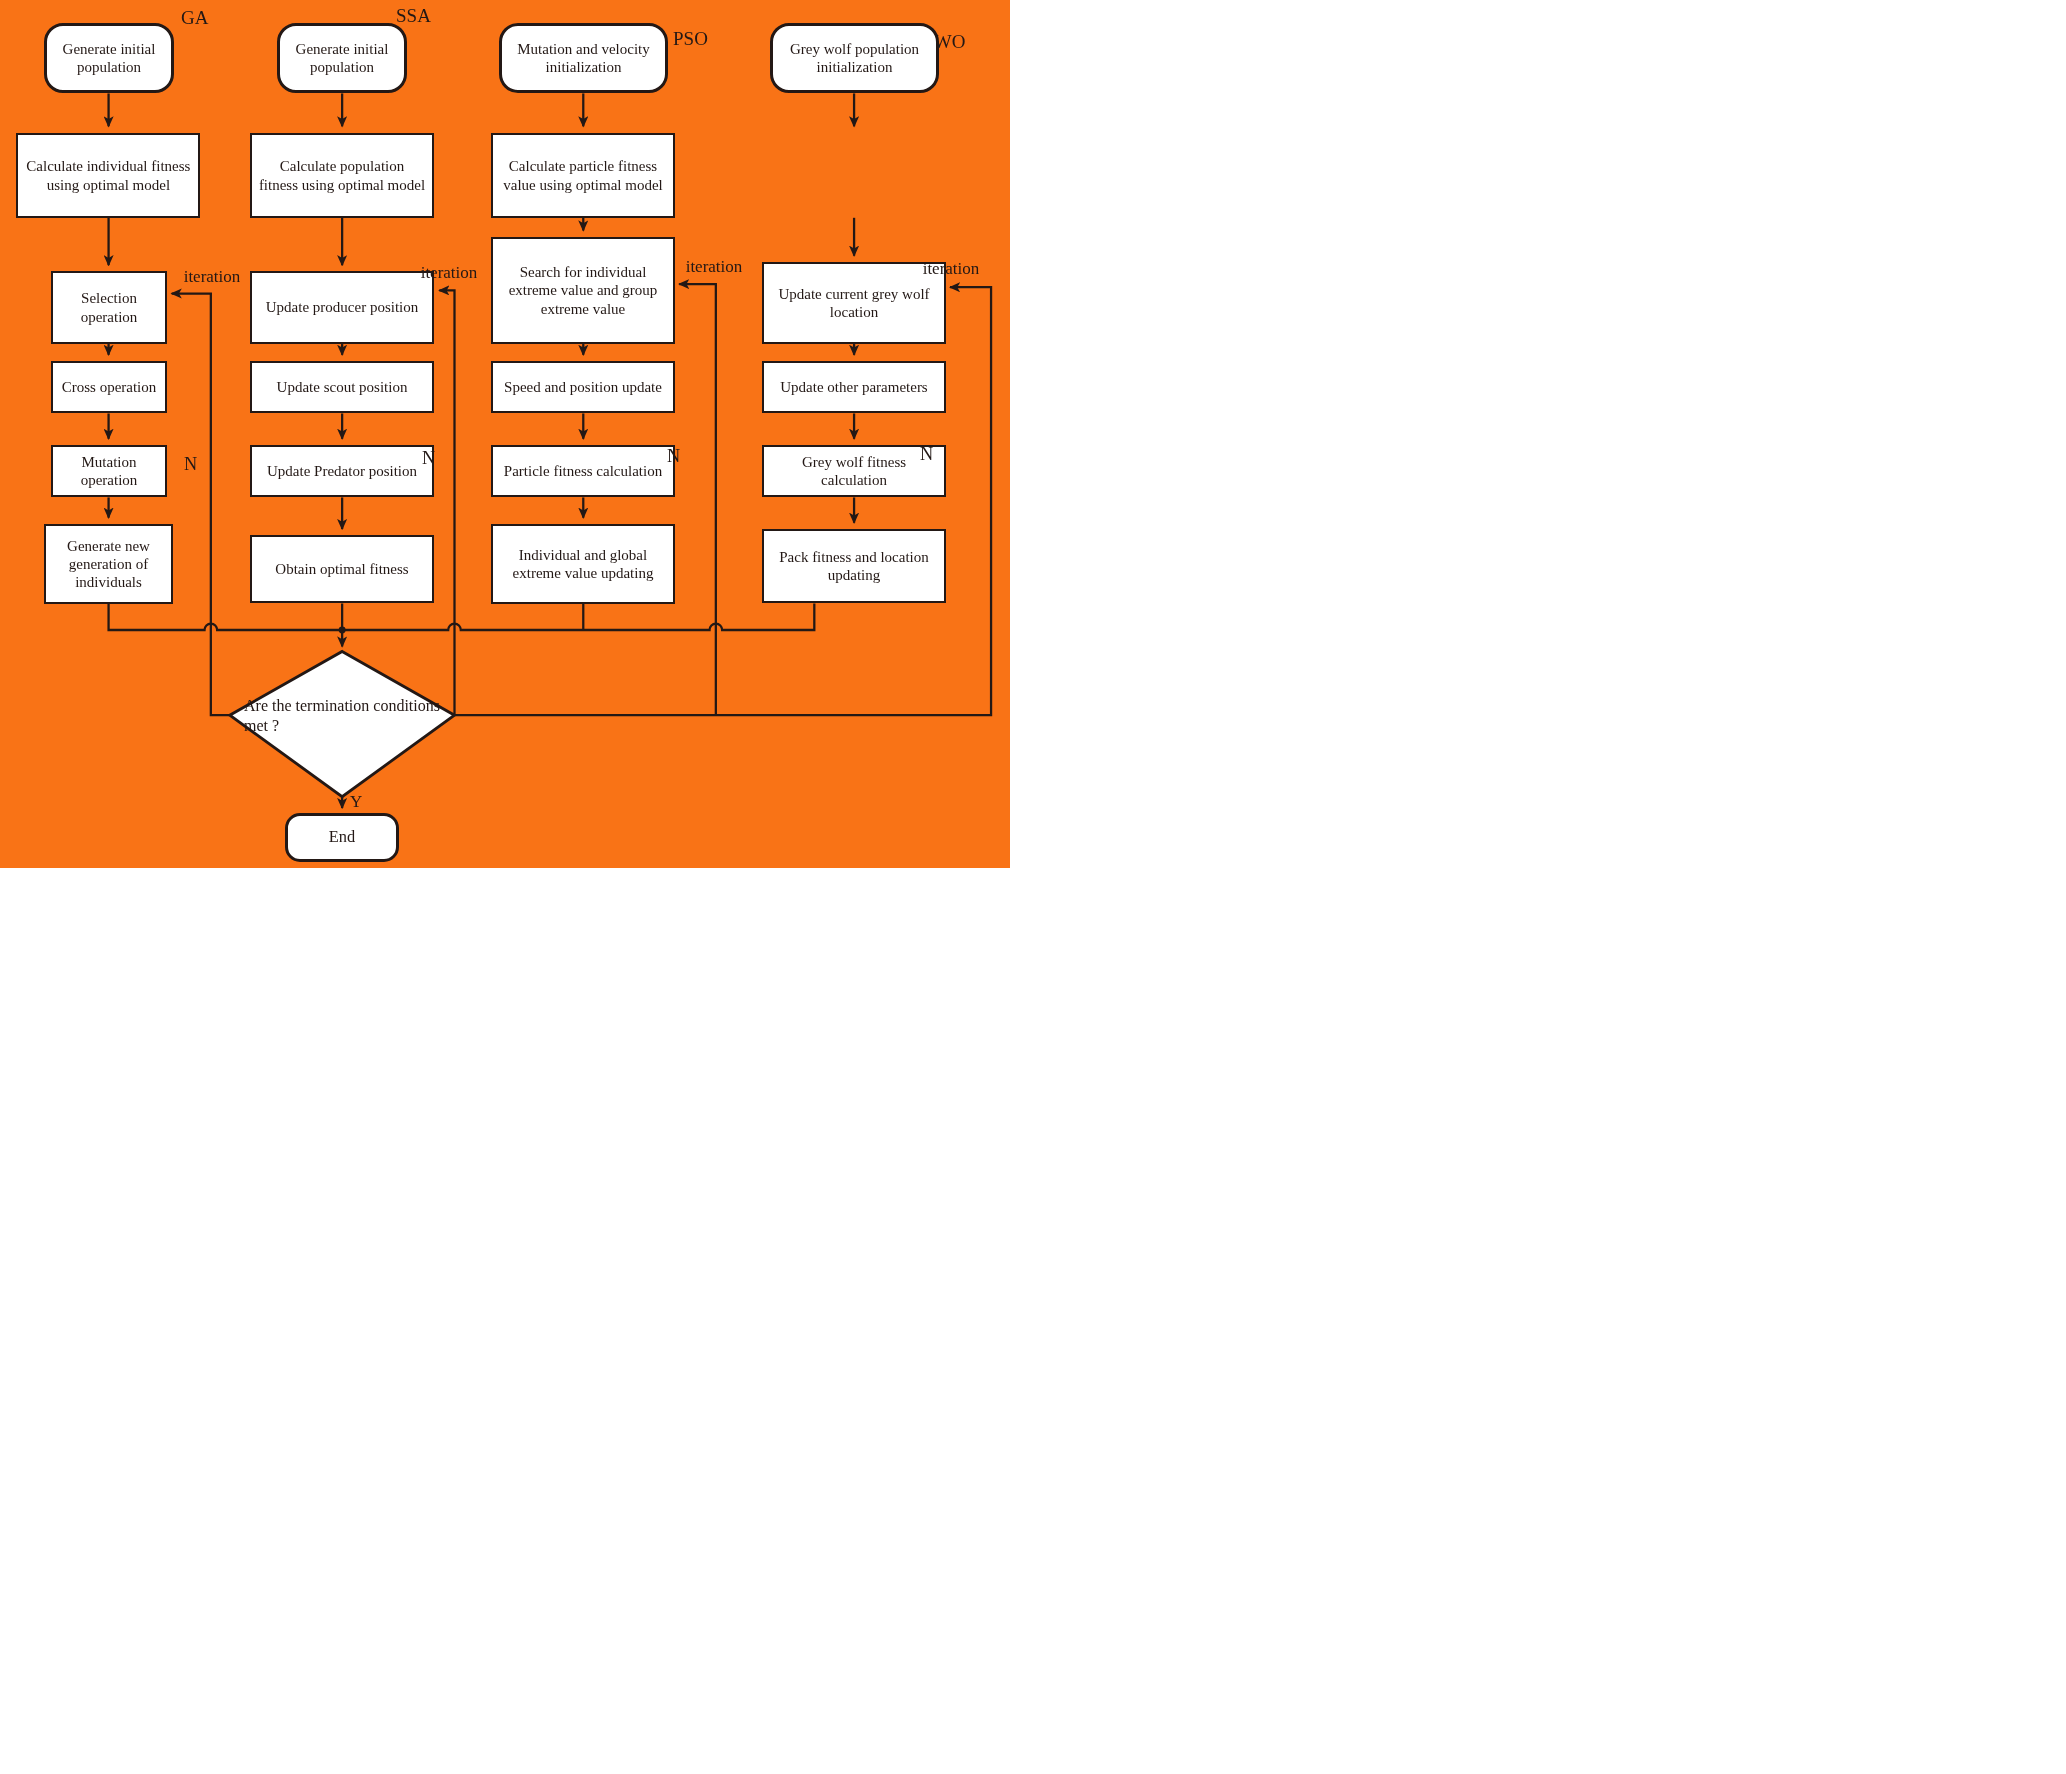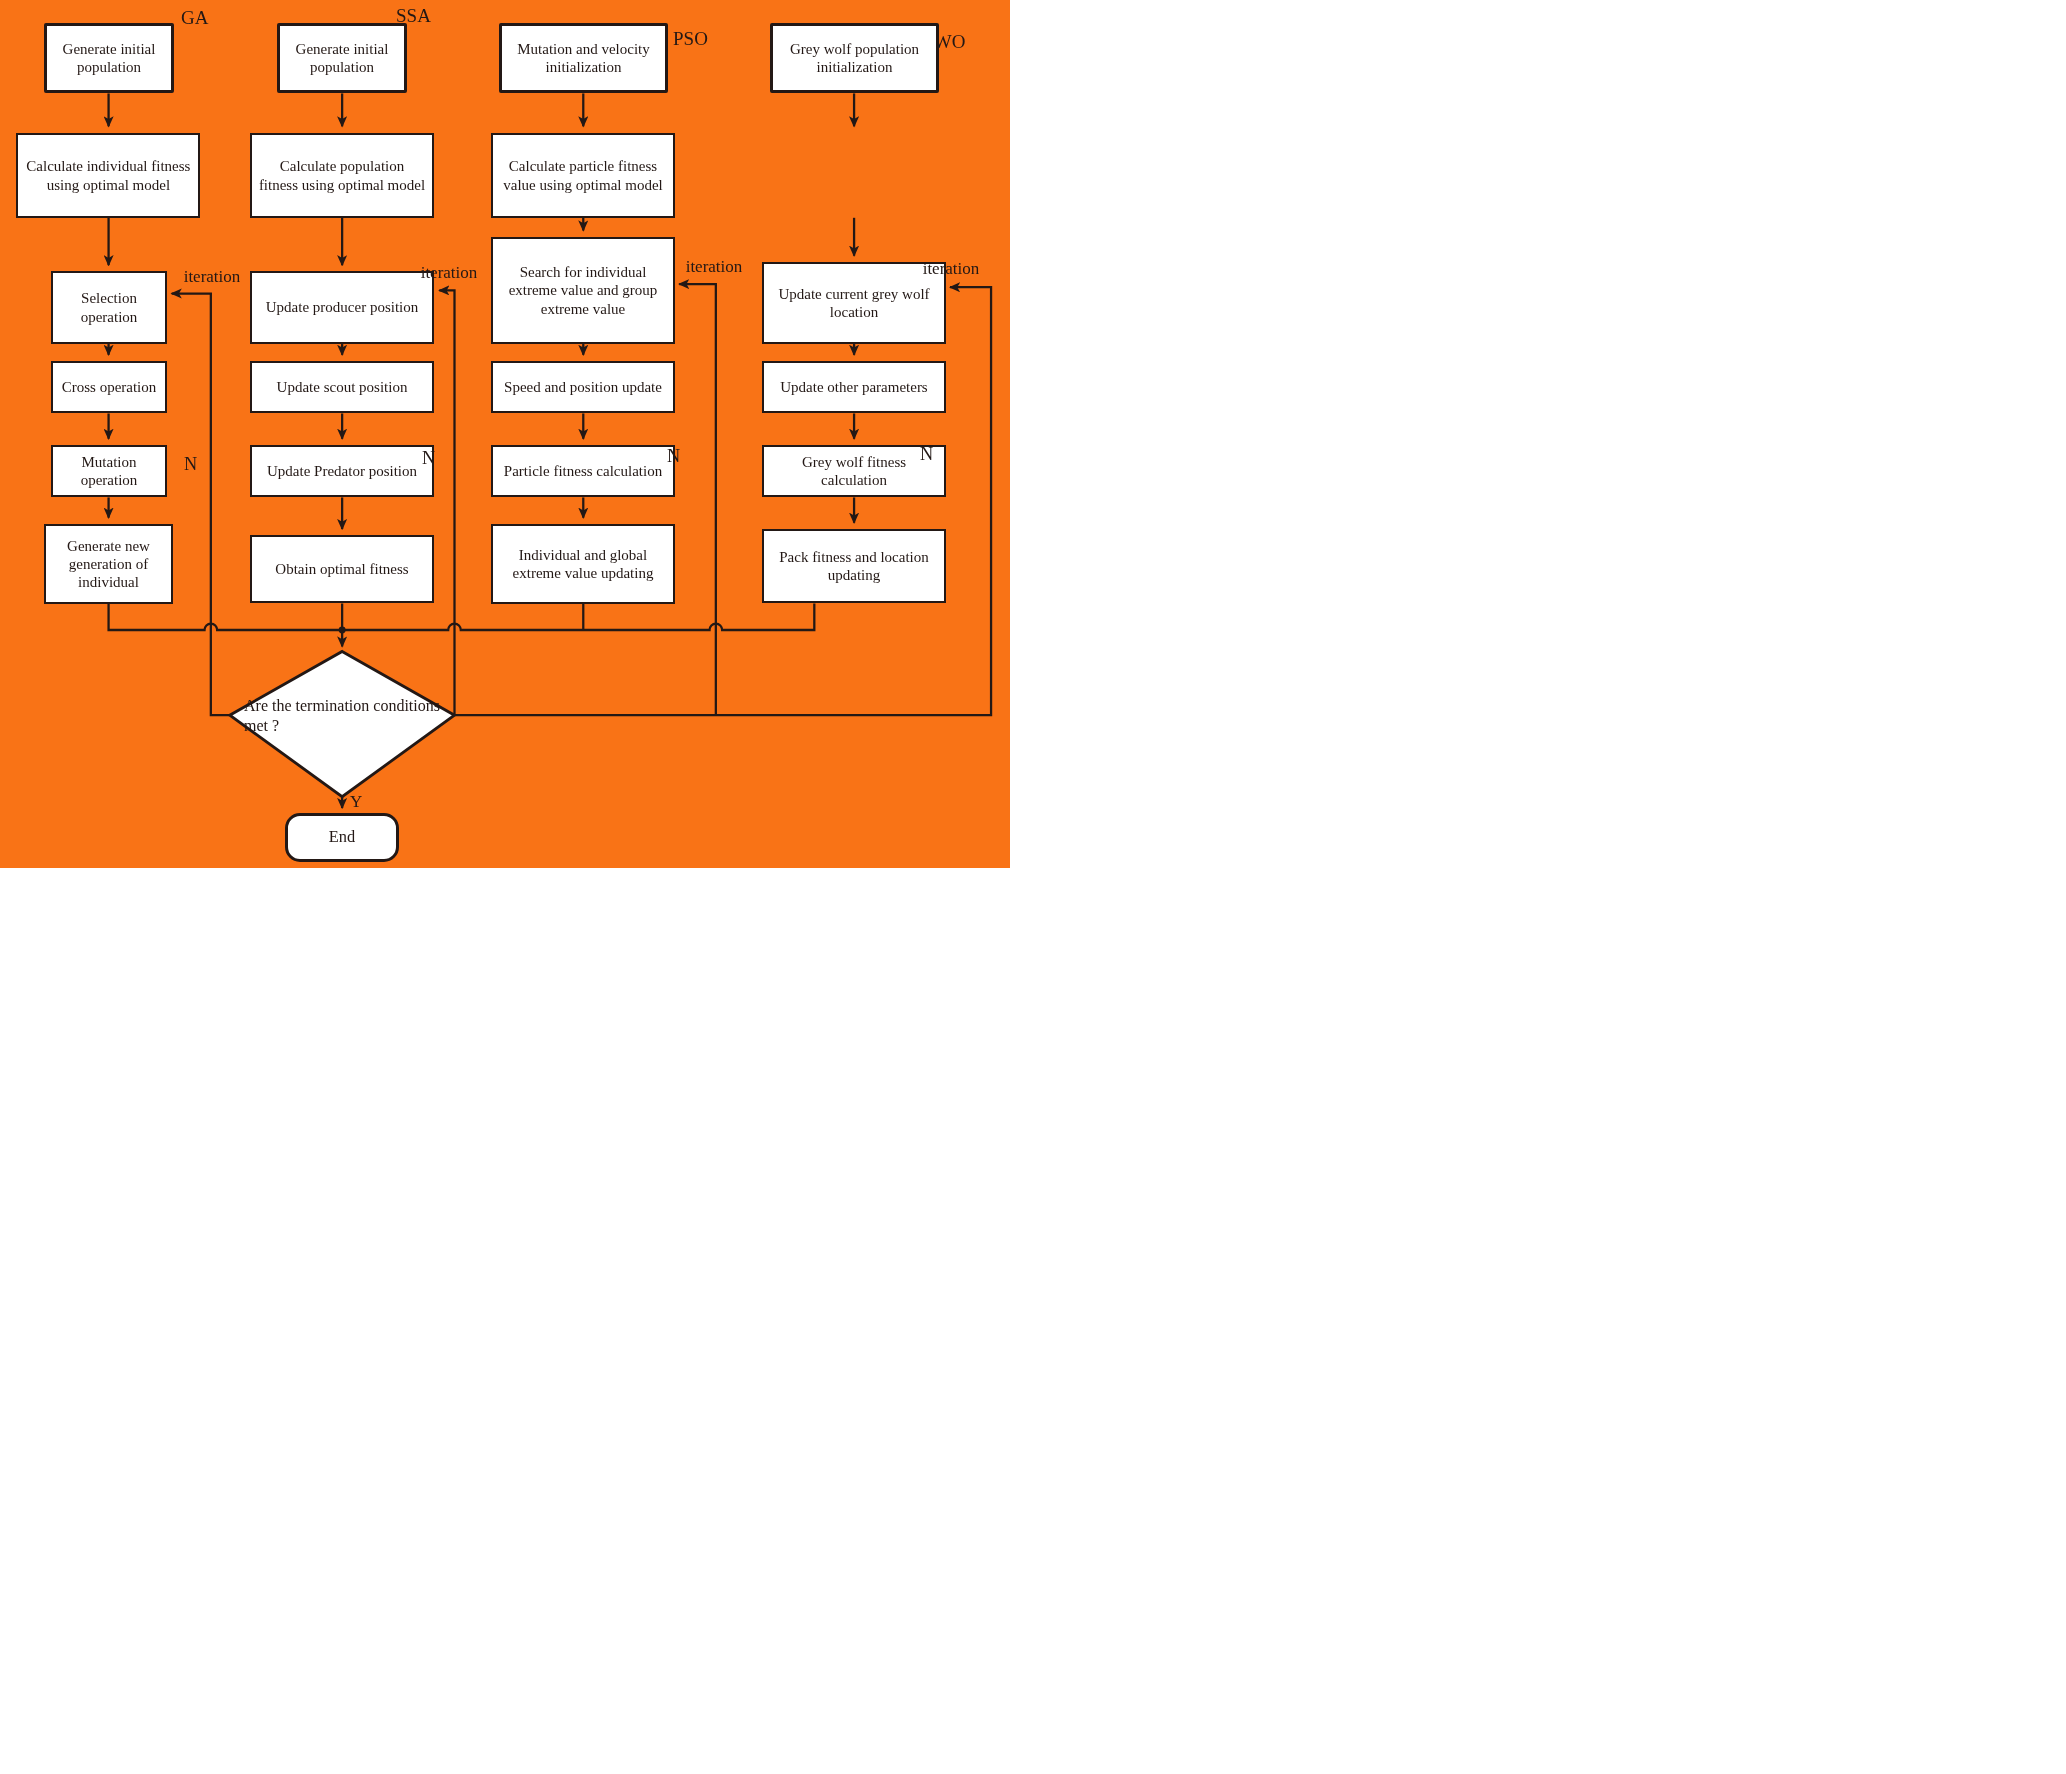--- a/index.html
+++ b/index.html
@@ -14,21 +14,21 @@
   svg.wires{position:absolute;left:0;top:0;width:1010px;height:868px;}
   .node{
     position:absolute;
     box-sizing:border-box;
     display:flex;align-items:center;justify-content:center;
     text-align:center;
     padding:2.5px 6.3px;
     font-size:15px;line-height:1.22;
     background:#ffffff;
   }
-  .start{border:3.8px solid #231815;border-radius:2px;justify-content:center;}
+  .start{border:3.8px solid #231815;border-radius:19px;justify-content:center;}
   .proc{border:2.8px solid #231815;}
   .endnode{border:3.8px solid #231815;border-radius:15px;font-size:16.4px;}
   .tag{position:absolute;font-size:19px;line-height:1;white-space:nowrap;}
   .lbl{position:absolute;font-size:17px;line-height:1;white-space:nowrap;text-align:center;}
   .nlbl{position:absolute;font-size:18.3px;line-height:1;}
   .decision-text{
     position:absolute;left:244px;top:683px;width:197px;height:66px;
     display:flex;align-items:center;justify-content:center;text-align:left;
     font-size:16px;line-height:1.25;
   }
@@ -103,21 +103,21 @@
   <div class="node proc" style="left:51px;top:271px;width:116px;height:73px">
     <span>Selection operation</span>
   </div>
   <div class="node proc" style="left:51px;top:361px;width:116px;height:52px">
     <span>Cross operation</span>
   </div>
   <div class="node proc" style="left:51px;top:445px;width:116px;height:52px">
     <span>Mutation operation</span>
   </div>
   <div class="node proc" style="left:44px;top:524px;width:129px;height:80px">
-    <span>Generate new generation of individual</span>
+    <span>Generate new generation of individuals</span>
   </div>
   <div class="lbl" style="left:175px;top:268px;width:74px">
     <span>iteration</span>
   </div>
   <div class="nlbl" style="left:184px;top:455px">
     <span>N</span>
   </div>
 
   <div class="tag" style="left:396px;top:6.3px">
     <span>SSA</span>

